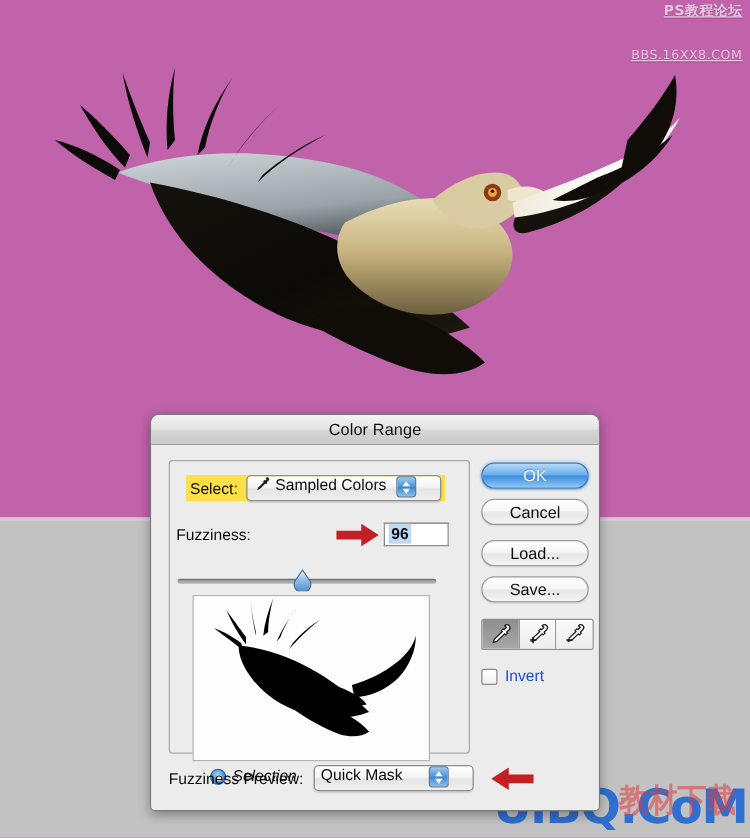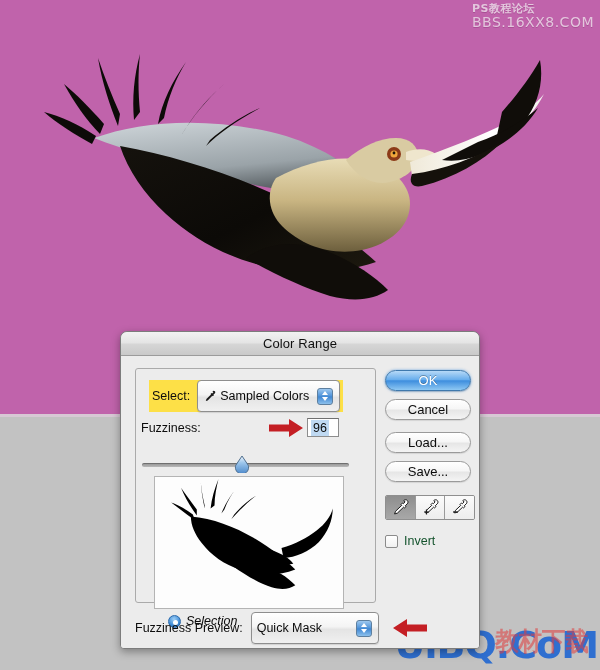--- a/index.html
+++ b/index.html
@@ -43,30 +43,31 @@
   #bird-photo {
     position: absolute;
     left: 24px; top: 28px;
     width: 530px; height: 280px;
   }
 
   
   #wm-top {
     position: absolute;
     right: 6px; top: 3px;
-    text-align: left;
+    text-align: right;
     line-height: 1.05;
     color: #e7cfe2;
     font-family: "DejaVu Sans", sans-serif;
     letter-spacing: .5px;
     text-shadow: 0 1px 0 rgba(120,40,100,.35);
     opacity: .92;
+    text-decoration: underline;
   }
   #wm-top .l1 { font-size: 11px; font-weight: bold; display: block; }
-  #wm-top .l2 { font-size: 14px; display: block; }
+  #wm-top .l2 { font-size: 10px; display: block; margin-top: 25px; }
 
   #wm-bottom {
     position: absolute;
     right: 2px; bottom: 6px;
     font-size: 38px;
     font-weight: bold;
     font-family: "DejaVu Sans", sans-serif;
     color: #2f6fd0;
     letter-spacing: -1px;
     line-height: 1;
@@ -134,28 +135,28 @@
     position: absolute;
     left: 28px; top: 24px;
     display: flex;
     align-items: center;
     gap: 7px;
     background: #fde047;
     padding: 0 3px;
     z-index: 3;
   }
   .popup {
-    height: 32px;
+    height: 21px;
     min-width: 40px;
     background: linear-gradient(to bottom,#ffffff 0%,#f4f4f4 45%,#e4e4e4 55%,#f0f0f0 100%);
     border: 1px solid #8e8e8e;
     border-radius: 4px;
     display: flex;
-    align-items: center;
-    padding: 0 6px 0 5px;
+    align-items: flex-start;
+    padding: 0 19px 0 5px;
     box-shadow: 0 1px 1px rgba(0,0,0,.12);
   }
   .popup .ptext {
     font-size: 12.5px;
     color: #0b0b0b;
     white-space: nowrap;
     flex: 1;
   }
   .popup .dropper-sm { margin-right: 4px; display:flex; }
   .steppers {
@@ -183,27 +184,28 @@
   #fuzz-row {
     position: absolute;
     left: 20px; top: 62px;
     width: 225px;
     display: flex;
     align-items: center;
   }
   #fuzz-label { width: 128px; }
   #fuzz-arrow { margin-right: 4px; }
   #fuzz-input {
-    width: 32px; height: 19px;
+    width: 52px; height: 19px;
     background: #ffffff;
     border: 1px solid #8d8d8d;
     border-top-color: #707070;
     display: flex;
-    align-items: flex-end;
+    align-items: flex-start;
     padding-left: 3px;
+    font-weight: bold;
   }
   #fuzz-value {
     font-size: 12.5px;
     color: #0c0c0c;
     background: #bfd9f2;
     padding: 0 2px;
     line-height: 16px;
   }
 
   
@@ -326,21 +328,21 @@
     align-items: center;
     gap: 6px;
   }
   #invert-box {
     width: 13px; height: 13px;
     background: linear-gradient(to bottom,#ffffff,#f0f0f0);
     border: 1px solid #8b8b8b;
     border-radius: 2px;
     flex: none;
   }
-  #invert-label { font-size: 12.5px; color: #14532d; }
+  #invert-label { font-size: 12.5px; color: #1d4ed8; }
 
   
   #preview-row {
     position: absolute;
     left: 14px; top: 256px;
     display: flex;
     align-items: center;
     gap: 8px;
   }
   #sp-popup { min-width: 128px; }

